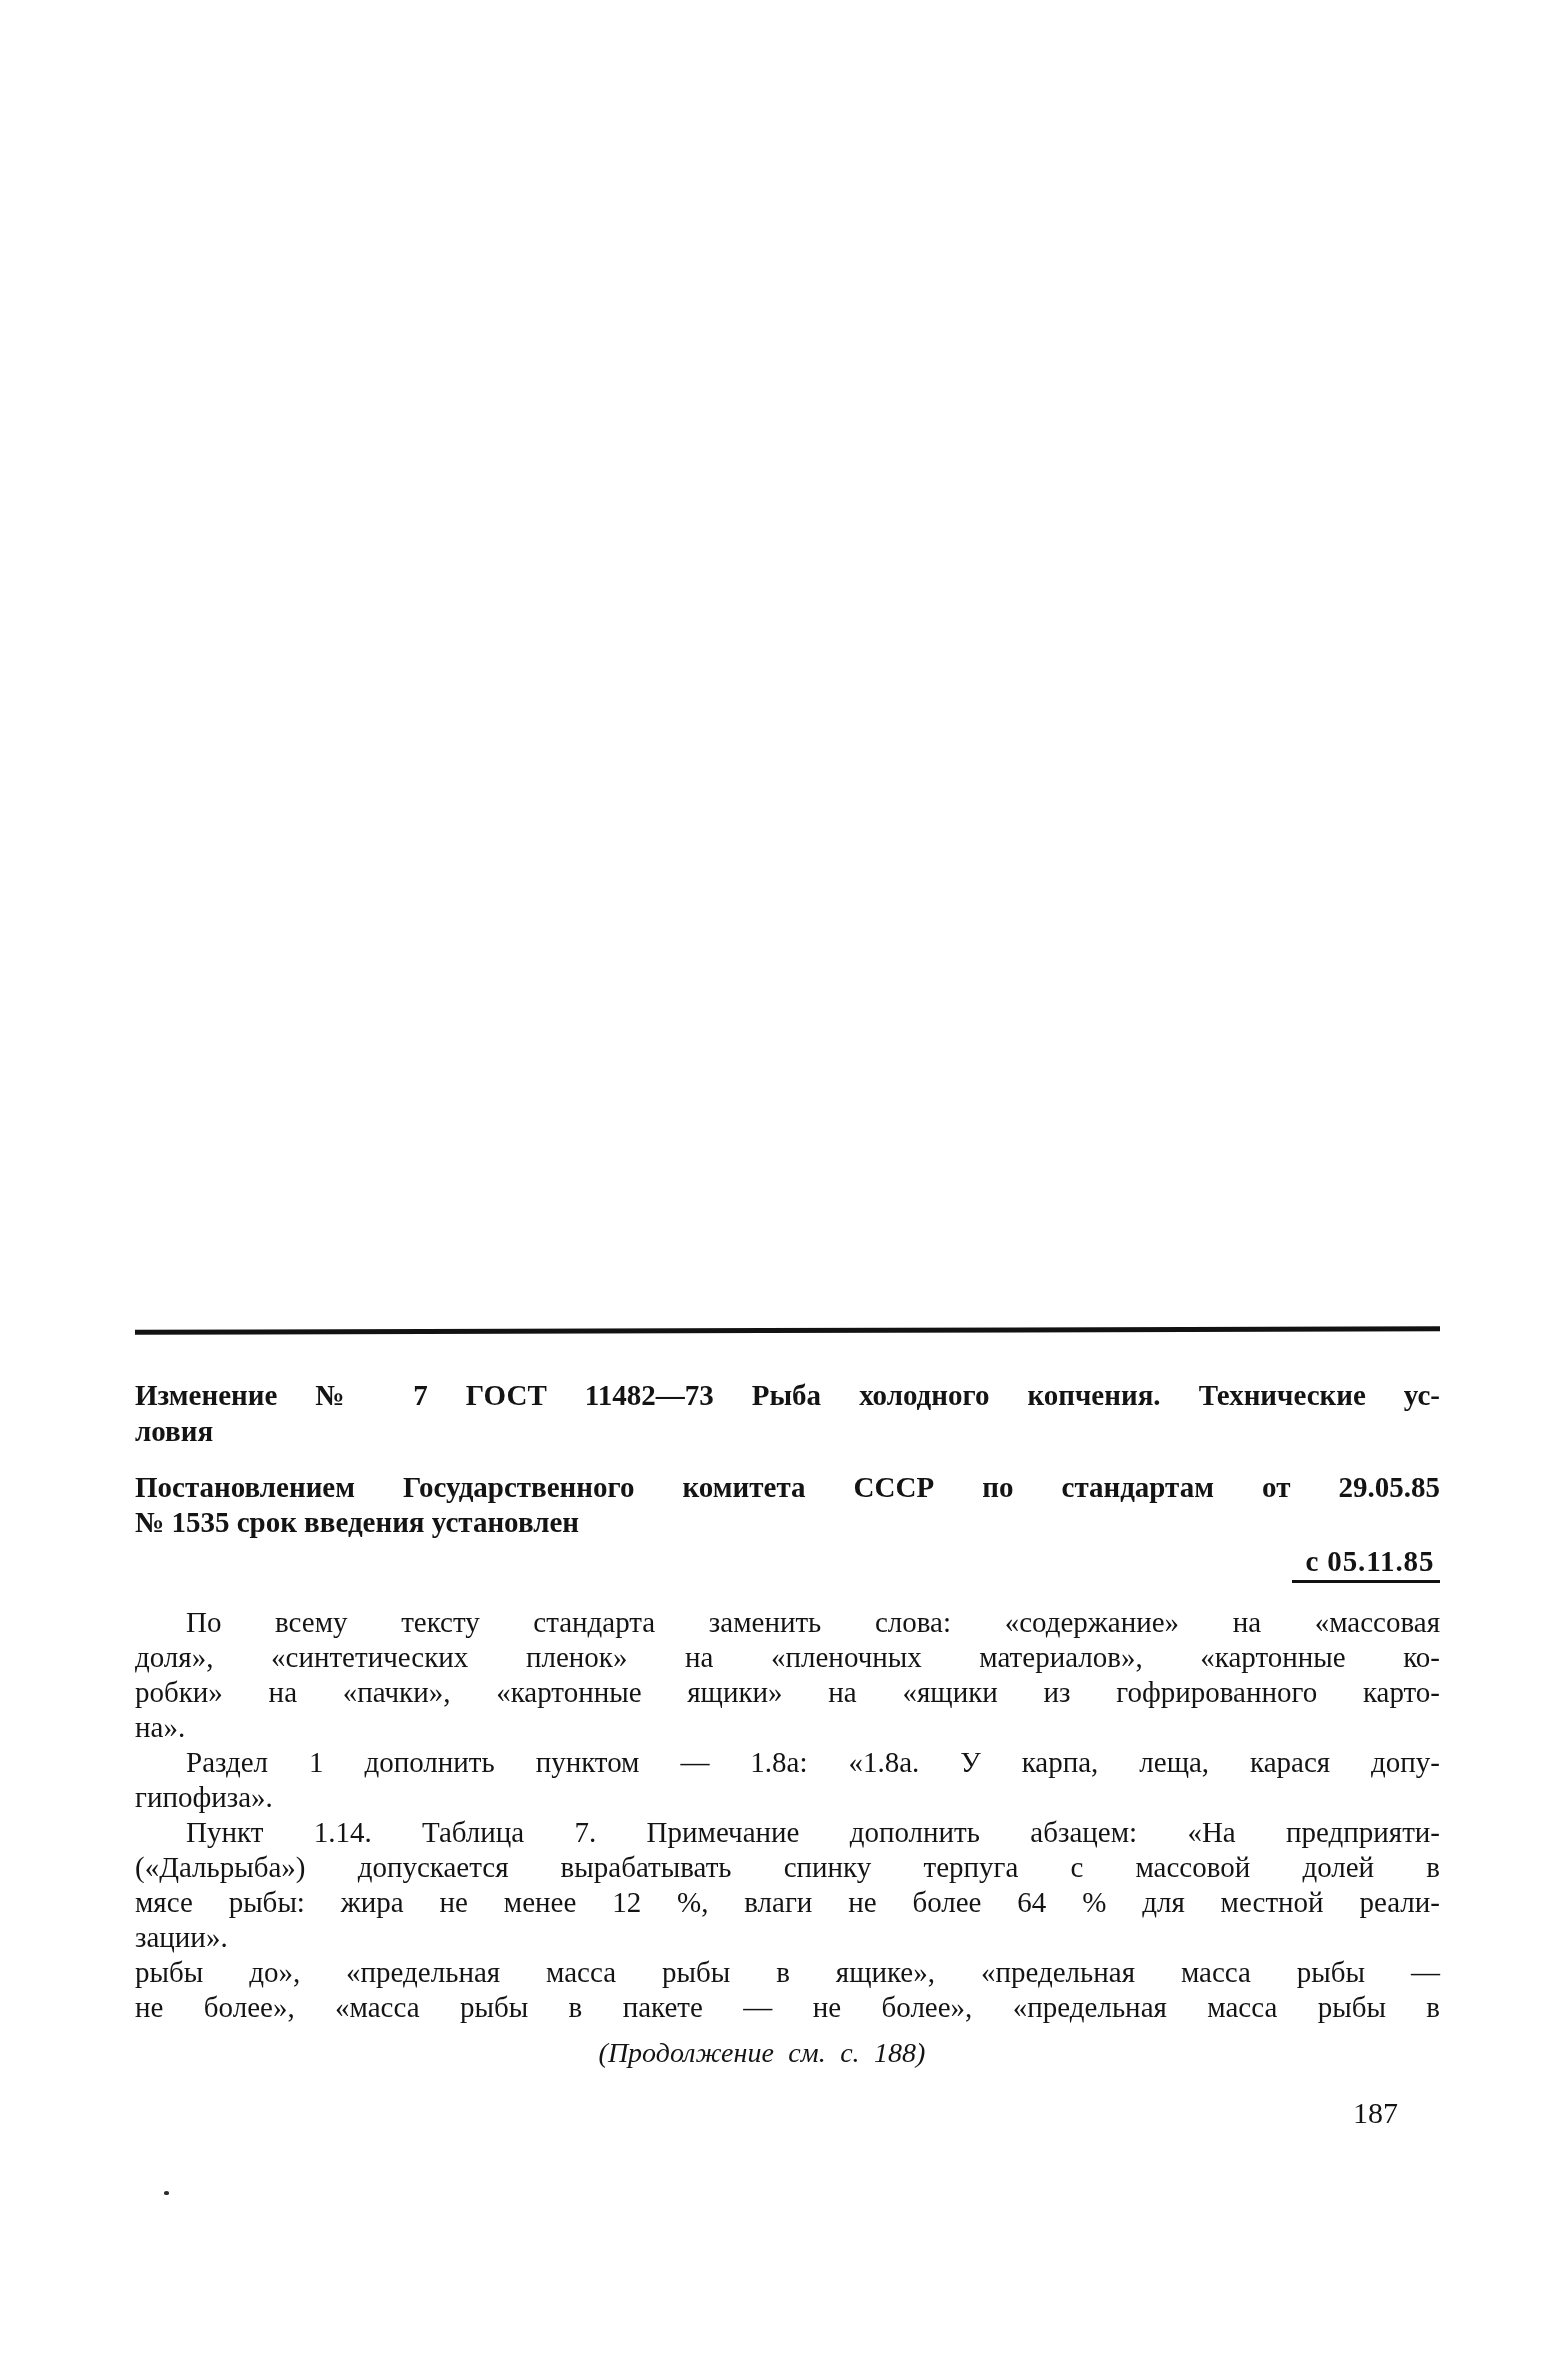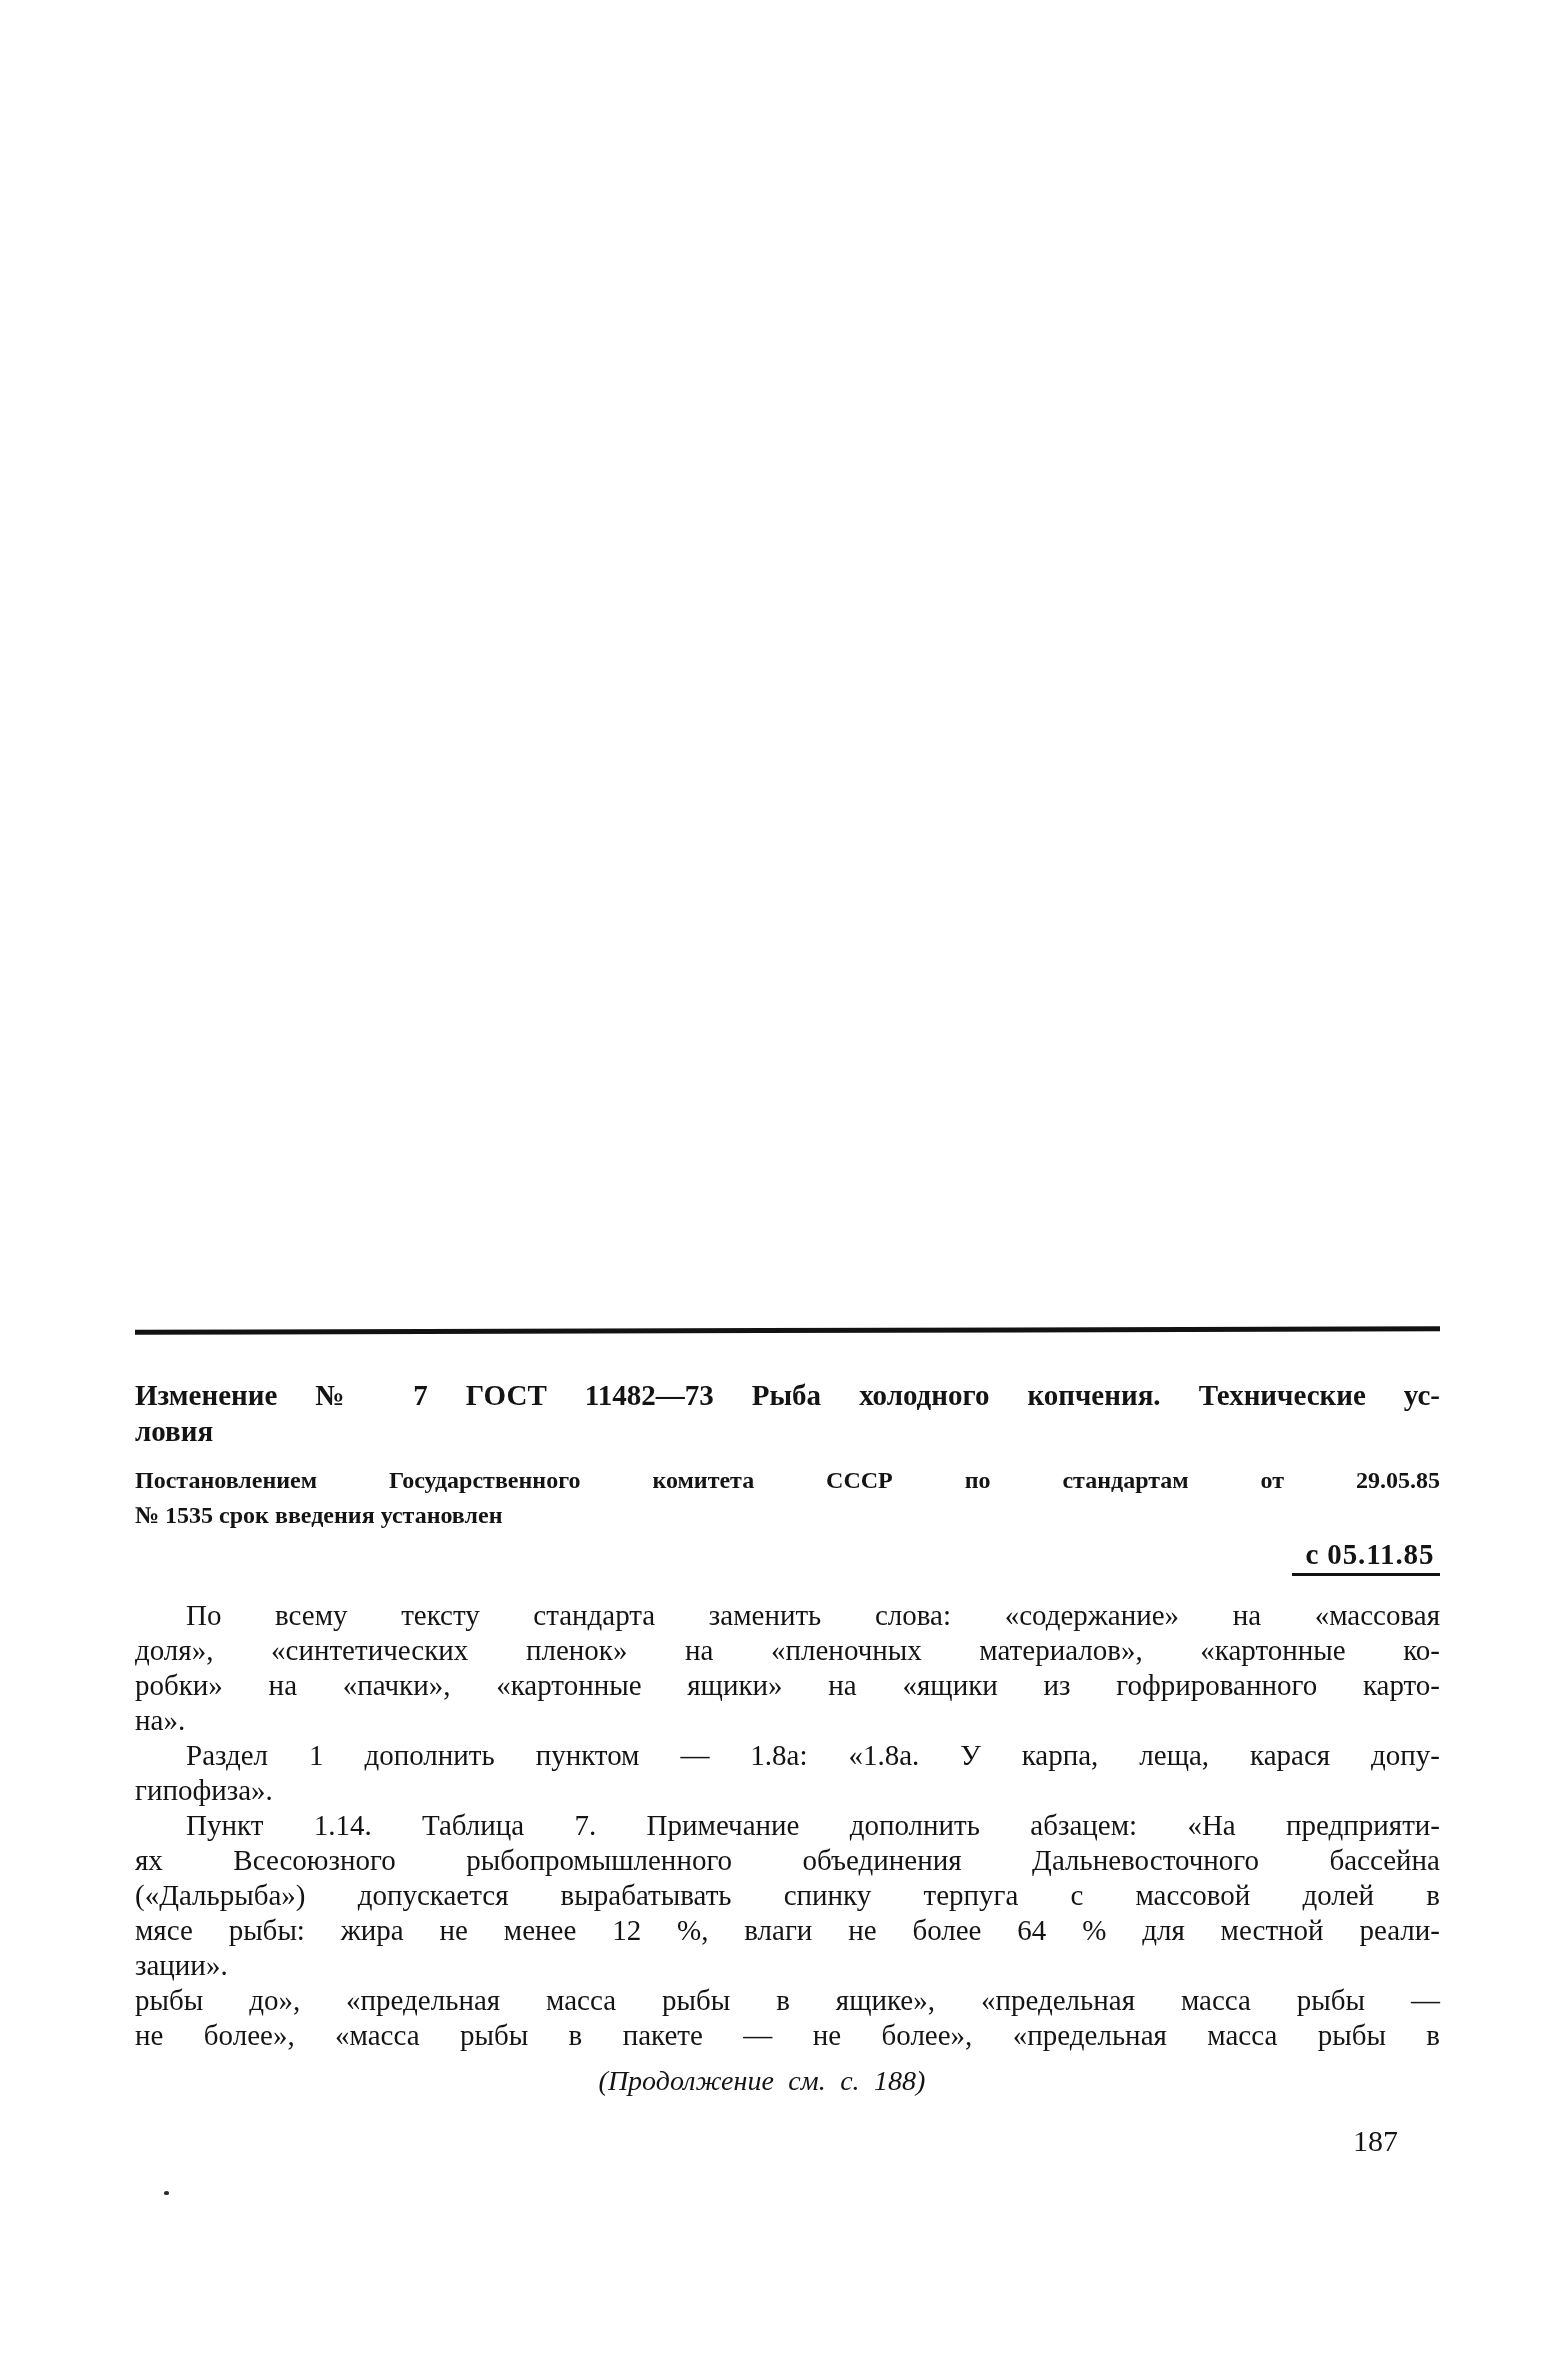--- a/index.html
+++ b/index.html
@@ -26,23 +26,23 @@
     background: #121212;
     transform: rotate(-0.15deg);
   }
   .heading {
     margin-top: 44px;
     font-weight: bold;
     font-size: 29px;
     line-height: 36px;
   }
   .decree {
-    margin-top: 14px;
+    margin-top: 21px;
     font-weight: bold;
-    font-size: 24px;
+    font-size: 29px;
     line-height: 35px;
   }
   .jl {
     text-align: justify;
     text-align-last: justify;
   }
   .effective {
     margin-top: 5.6px;
     text-align: right;
     font-weight: bold;
@@ -119,21 +119,20 @@
       <div class="line">на».</div>
     </div>
 
     <div>
       <div class="line jl first">Раздел 1 дополнить пунктом — 1.8а: «1.8а. У карпа, леща, карася допу-</div>
       <div class="line">гипофиза».</div>
     </div>
 
     <div>
       <div class="line jl first">Пункт 1.14. Таблица 7. Примечание дополнить абзацем: «На предприяти-</div>
-      <div class="line jl">ях Всесоюзного рыбопромышленного объединения Дальневосточного бассейна</div>
       <div class="line jl">(«Дальрыба») допускается вырабатывать спинку терпуга с массовой долей в</div>
       <div class="line jl">мясе рыбы: жира не менее 12 %, влаги не более 64 % для местной реали-</div>
       <div class="line">зации».</div>
     </div>
 
     <div>
       <div class="line jl">рыбы до», «предельная масса рыбы в ящике», «предельная масса рыбы —</div>
       <div class="line jl">не более», «масса рыбы в пакете — не более», «предельная масса рыбы в</div>
     </div>
 

